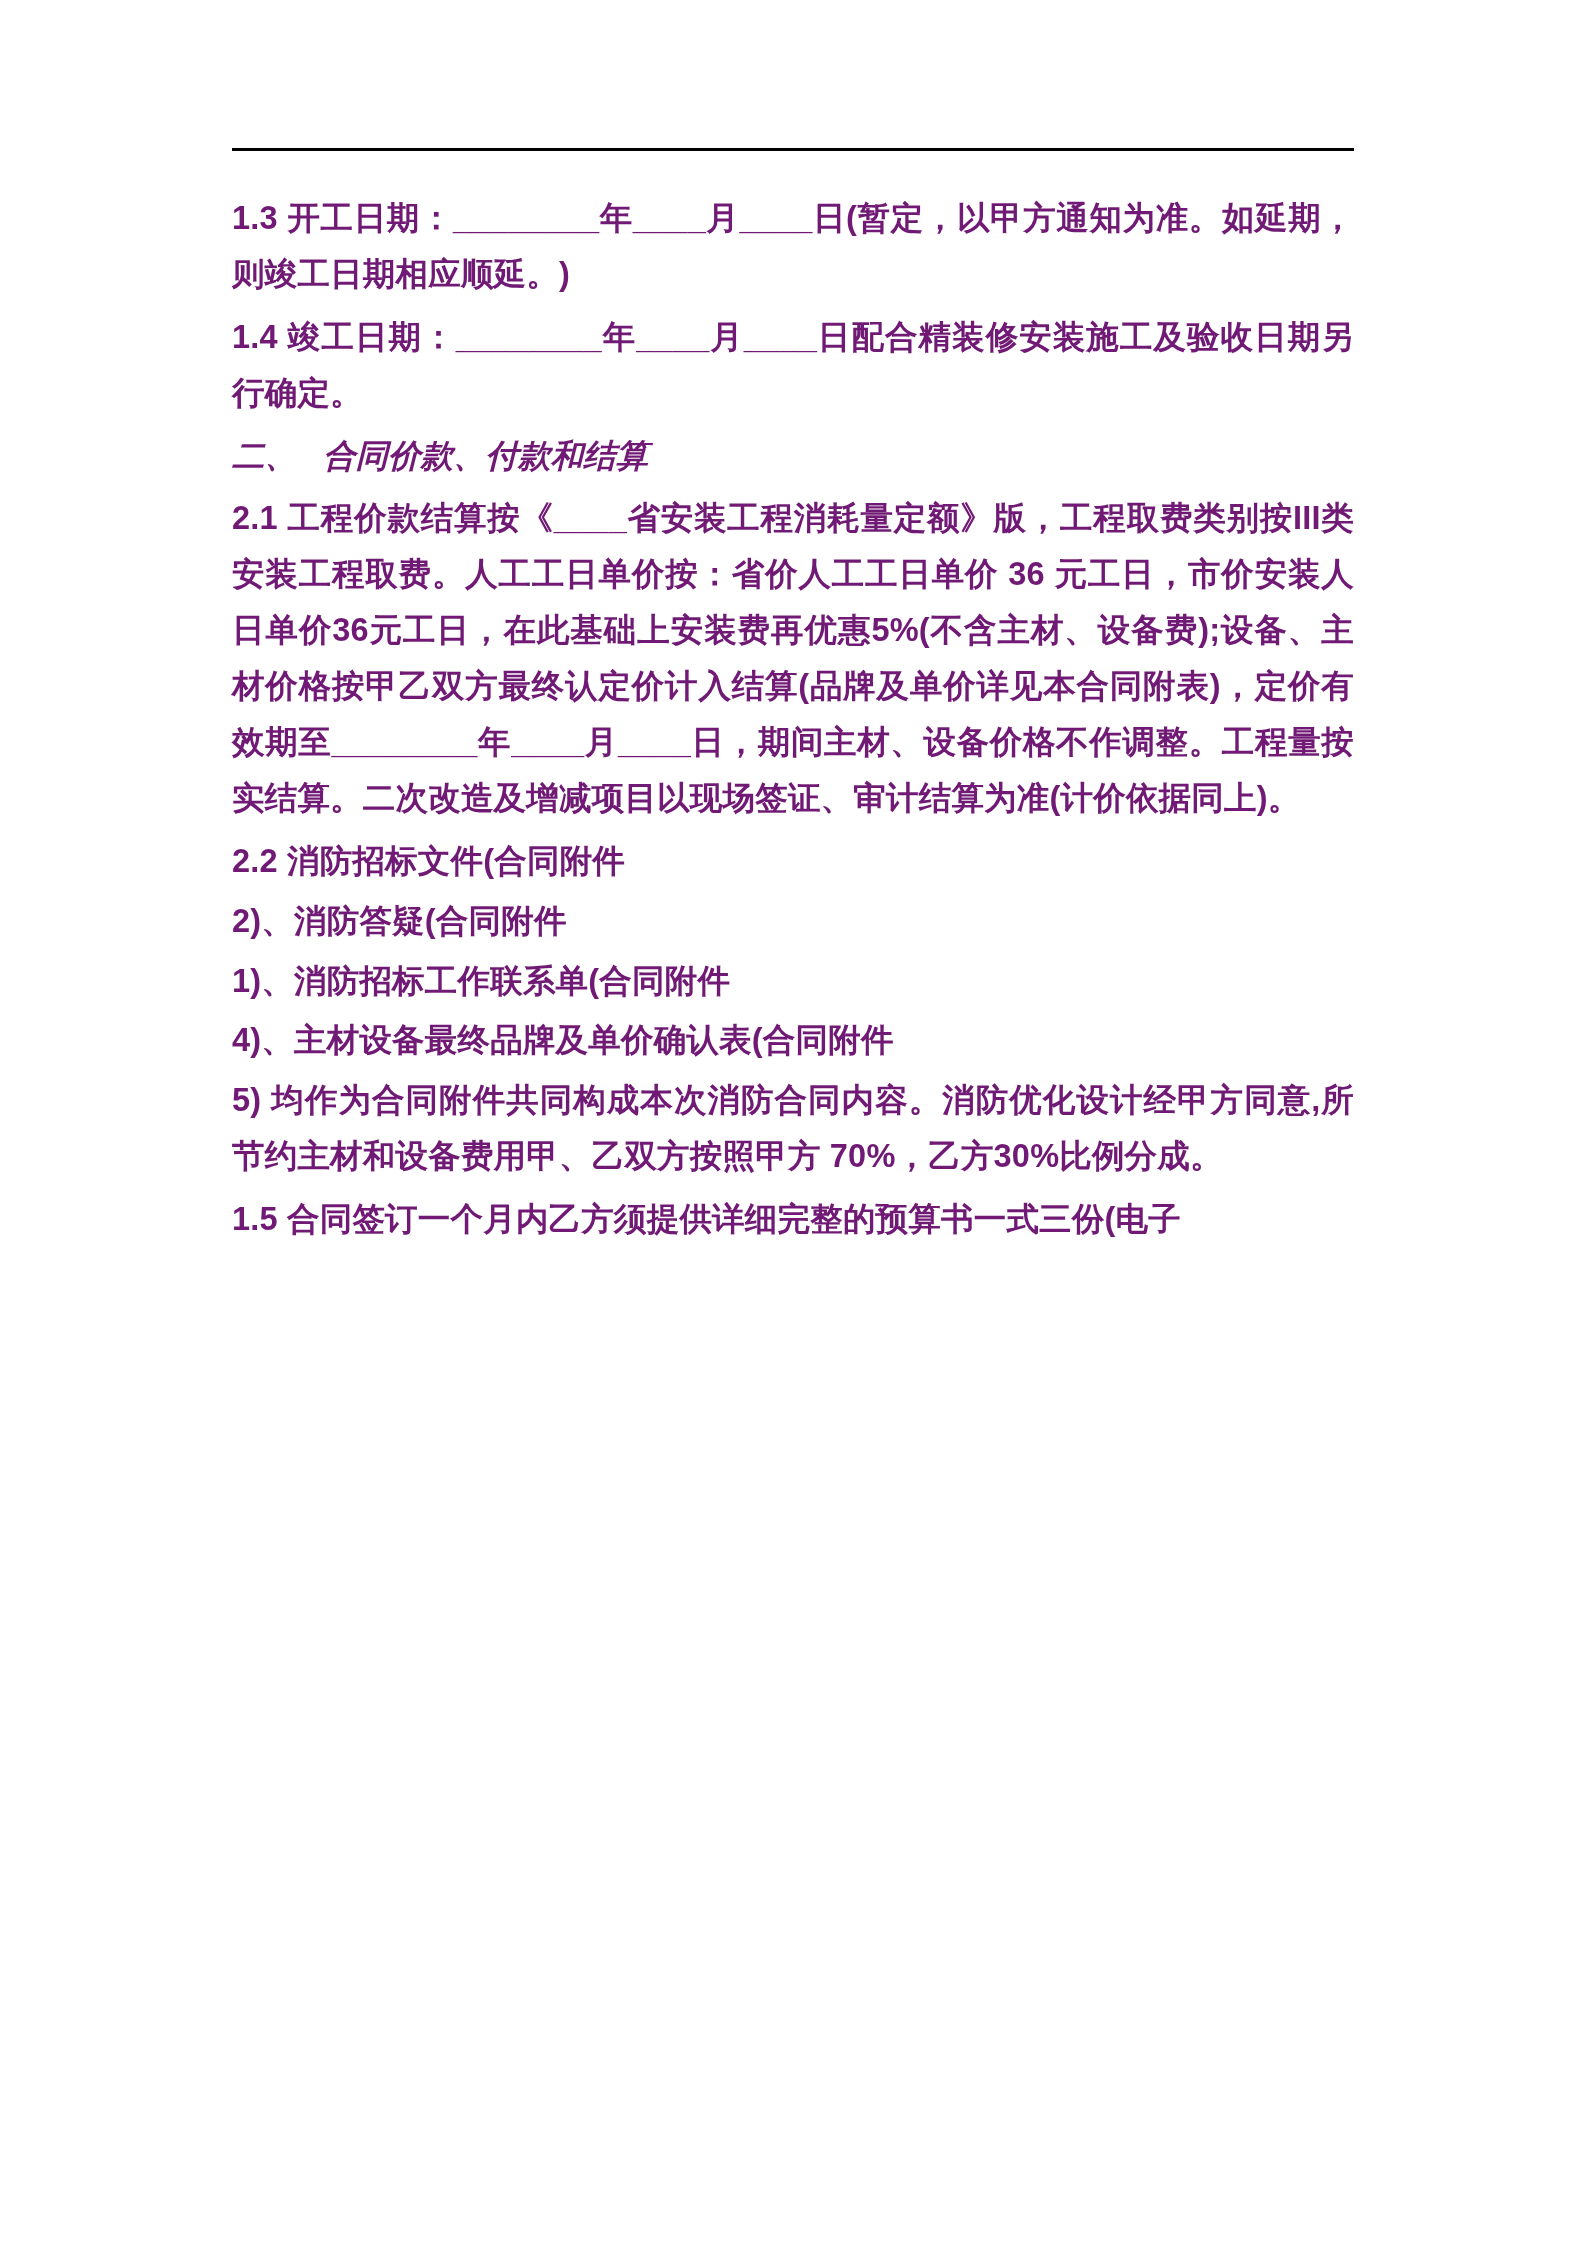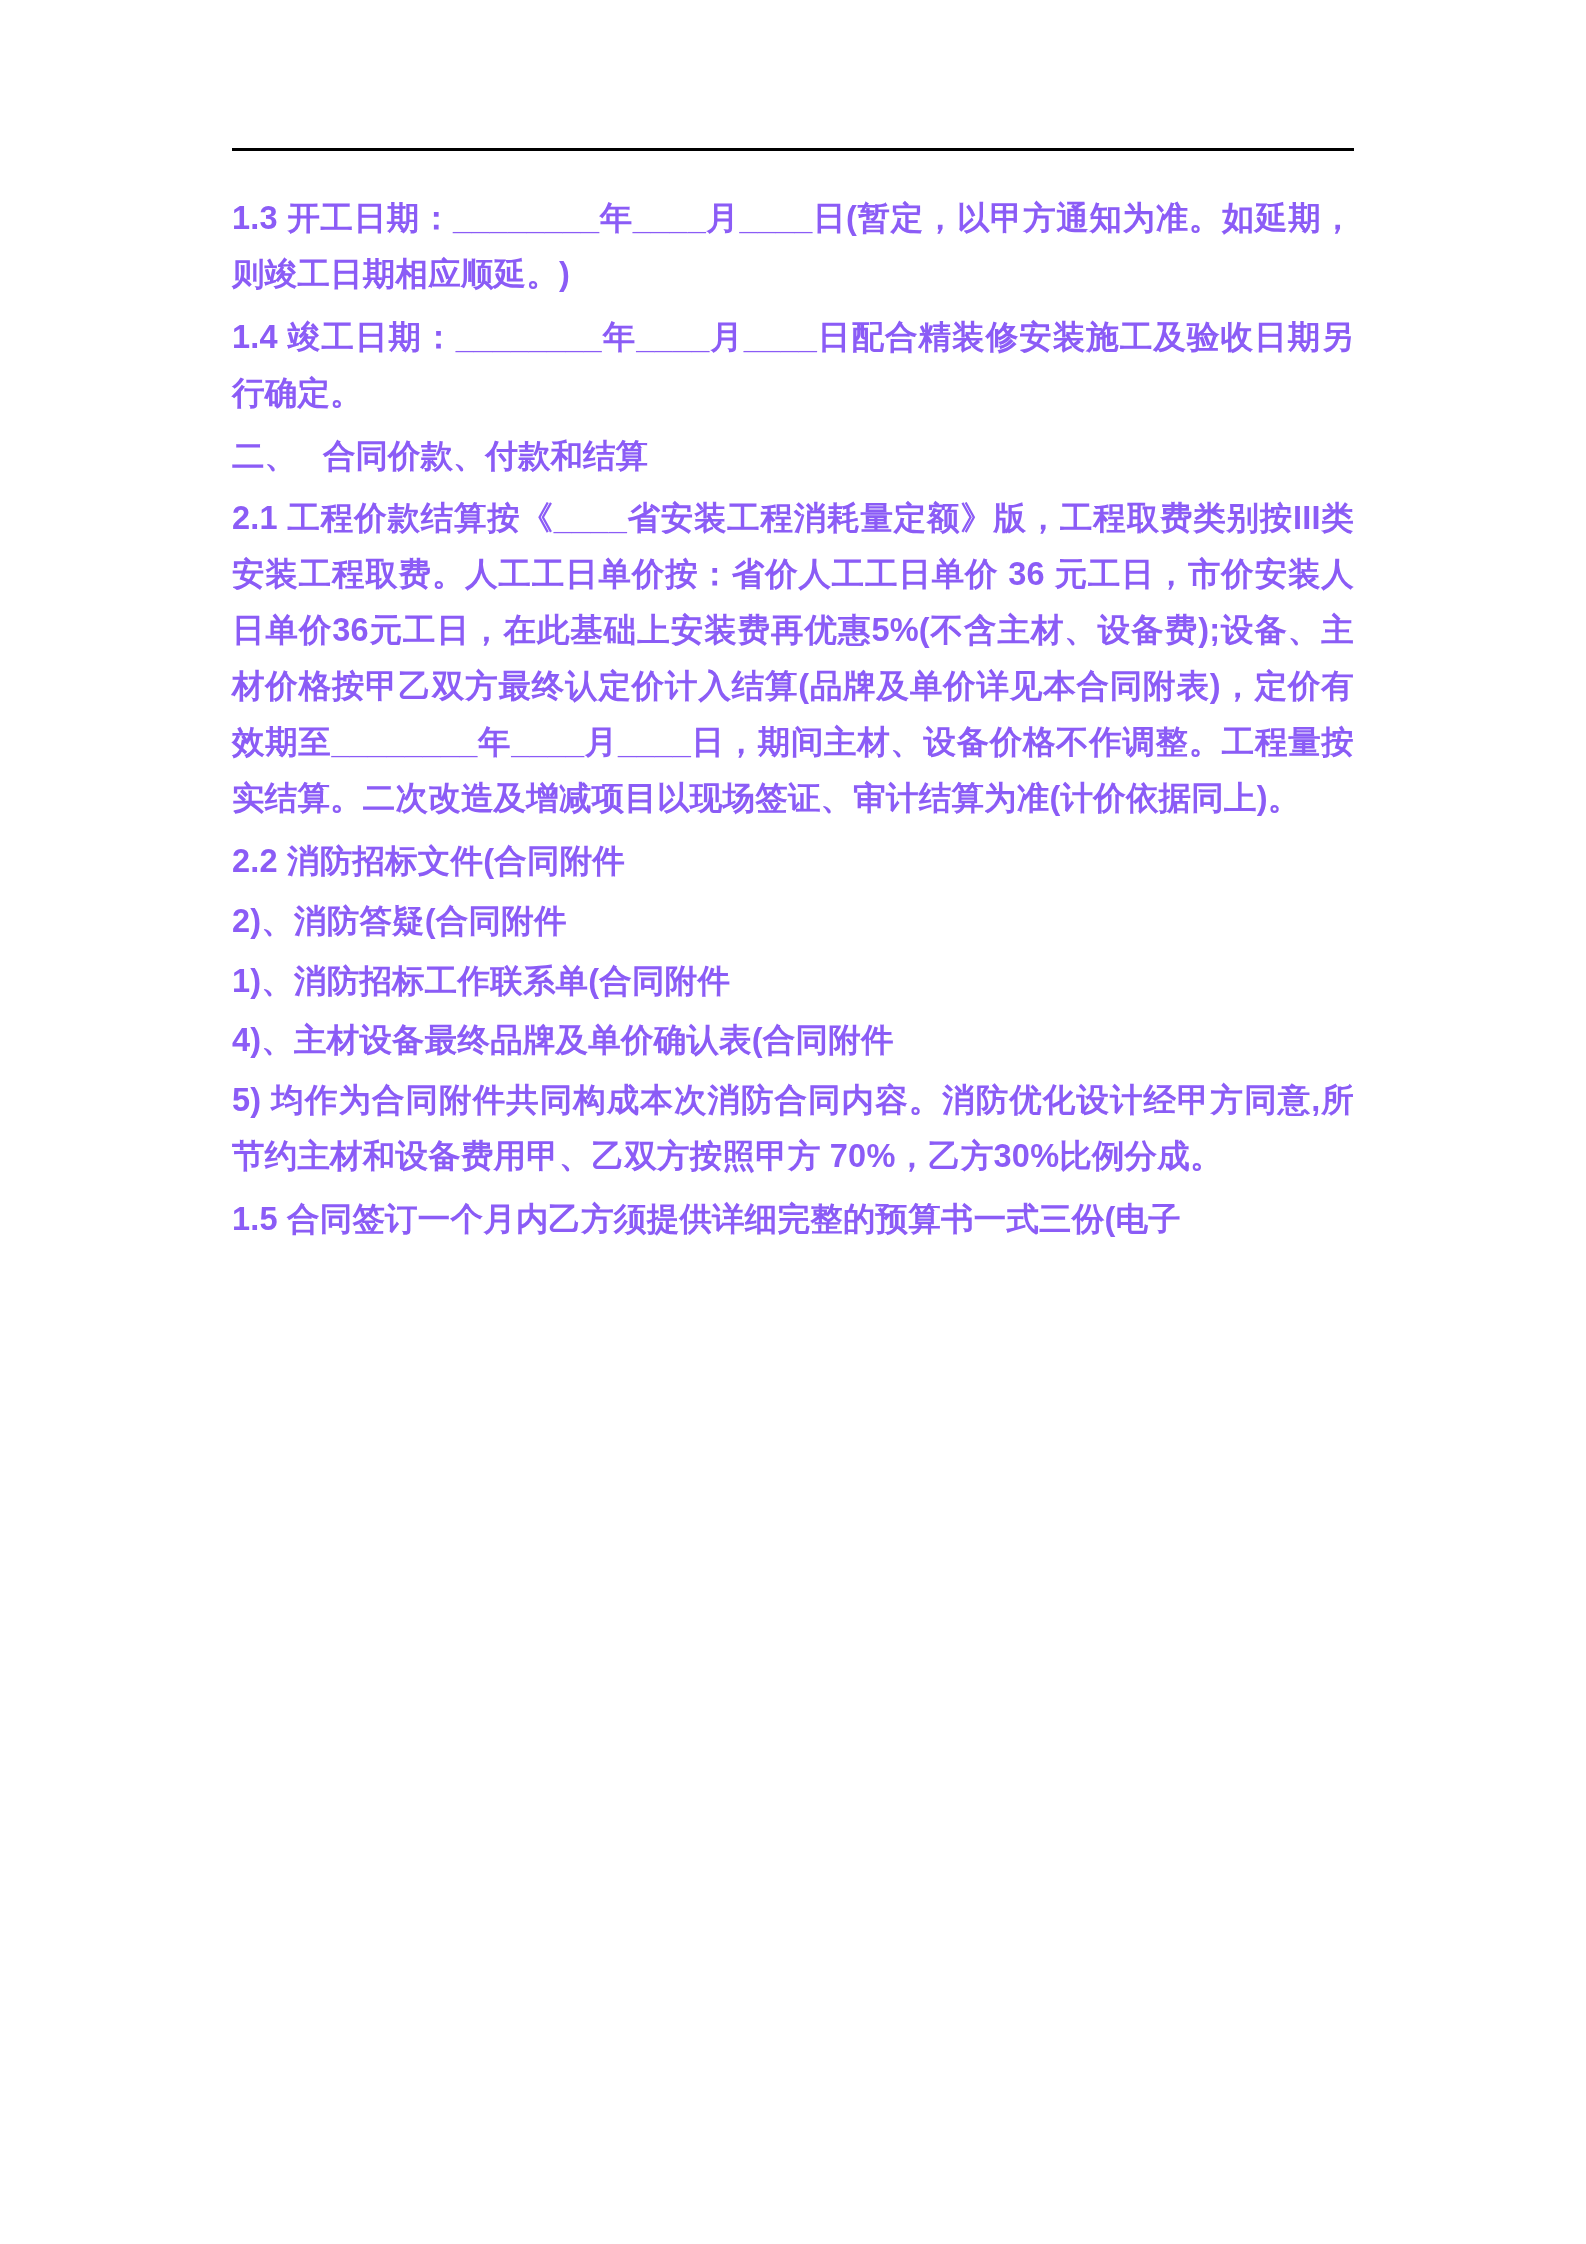--- a/index.html
+++ b/index.html
@@ -7,21 +7,21 @@
     padding: 0;
     background: #ffffff;
   }
   .page {
     width: 1586px;
     height: 1720px;
     background: #ffffff;
     position: relative;
     box-sizing: border-box;
     font-family: "Liberation Sans", "DejaVu Sans", sans-serif;
-    color: #8b5cf6;
+    color: #701a75;
     overflow: hidden;
   }
   .content {
     position: absolute;
     left: 232px;
     top: 148px;
     width: 1122px;
   }
   .rule {
     width: 1122px;
@@ -40,20 +40,21 @@
     word-break: break-all;
   }
   .para.tight {
     margin-bottom: 4px;
   }
   .section-head {
     font-size: 32.5px;
     font-weight: bold;
     line-height: 1.72;
     margin: 0 0 7px 0;
+    font-style: italic;
   }
   .section-head .gap {
     display: inline-block;
     width: 26px;
   }
   .footer {
     position: absolute;
     left: 0;
     top: 2046px;
     width: 1586px;

